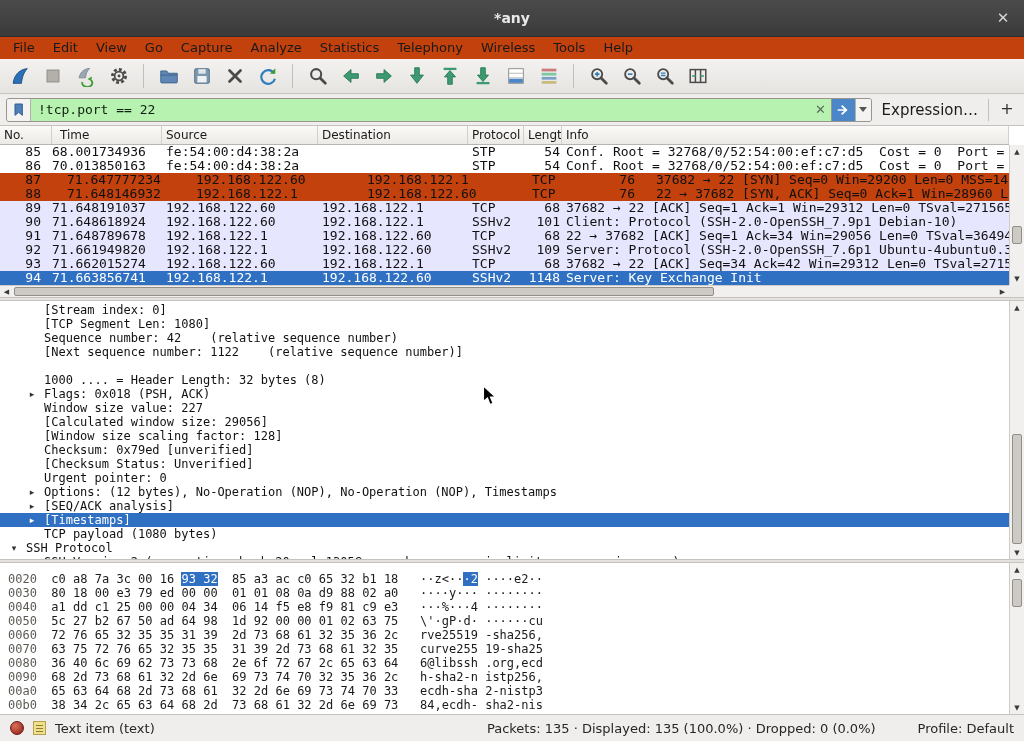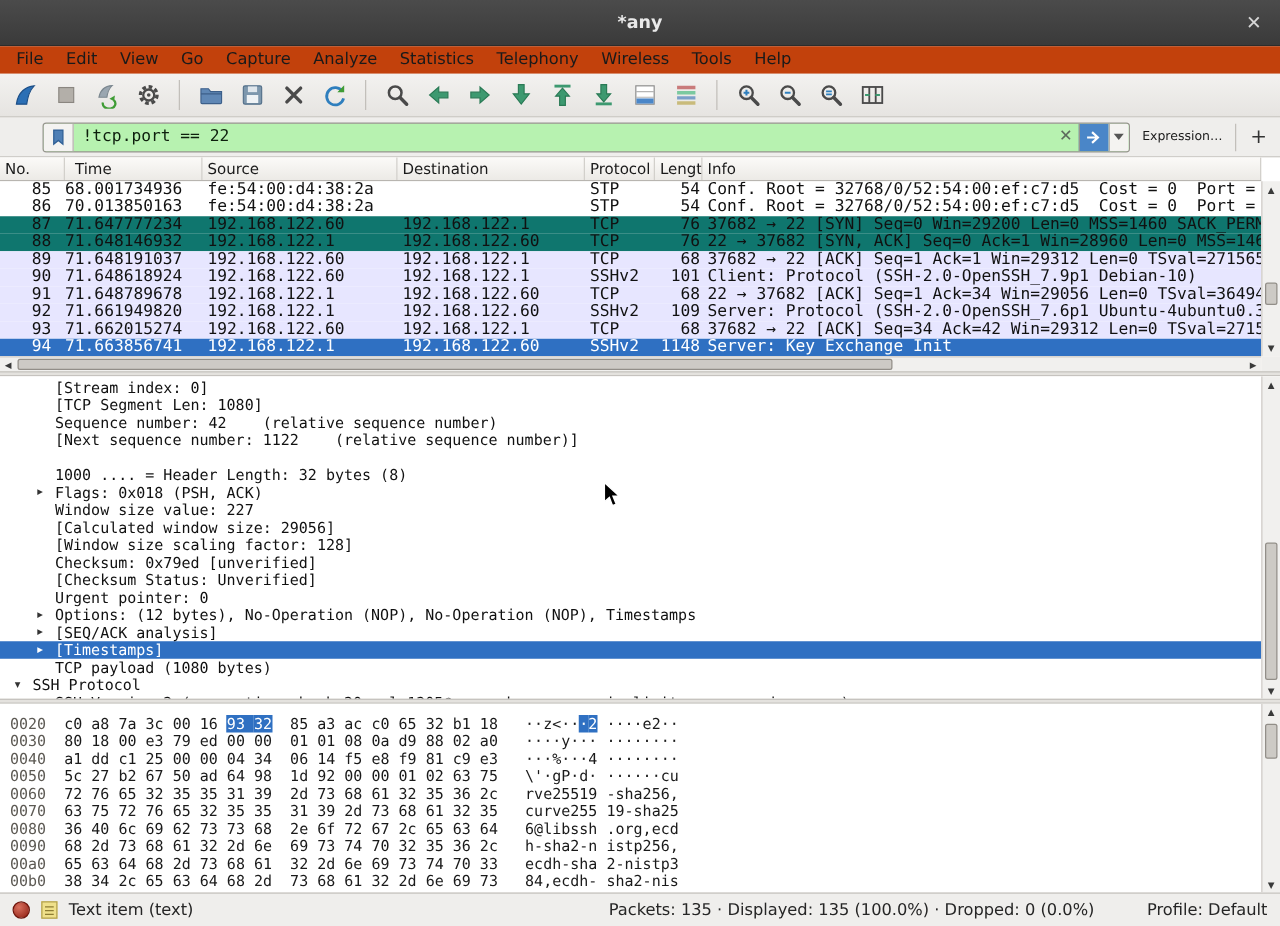--- a/index.html
+++ b/index.html
@@ -23,33 +23,33 @@
   .toolbar { position:absolute; top:59px; left:0; width:100%; height:35px;
     background:linear-gradient(#f3f2f0,#e6e4e1); border-bottom:1px solid #c6c3bf;
     display:flex; align-items:center; padding-left:5px; gap:4px; }
   .tbtn { width:29px; height:28px; display:flex; align-items:center; justify-content:center; flex:none; }
   .tsep { width:1px; height:24px; background:#c2bfba; margin:0 6px; flex:none; }
 
   
   .filterbar { position:absolute; top:94px; left:0; width:100%; height:32px; background:#efeeec;
     border-bottom:1px solid #c6c3bf; display:flex; align-items:center; padding:0 6px; gap:7px; }
   .filter-field { flex:1; height:24px; border:1px solid #98948f; border-radius:3px;
-    display:flex; align-items:stretch; overflow:hidden; background:#b7f2b0;margin-left:28px; }
+    display:flex; align-items:stretch; overflow:hidden; background:#b7f2b0; }
   .fbookmark { width:24px; background:#f4f3f1; border-right:1px solid #b5b2ad;
     display:flex; align-items:center; justify-content:center; flex:none; }
   .finput { flex:1; font-family:"DejaVu Sans Mono", monospace; font-size:13px; line-height:22px;
     padding-left:7px; color:#0d1f0d; white-space:pre; overflow:hidden; }
   .fclear { width:20px; text-align:center; line-height:22px; color:#5d6b5d; font-size:13px; flex:none; }
   .fapply { width:24px; background:#4a86c8; border-left:1px solid #98948f;
     display:flex; align-items:center; justify-content:center; flex:none; }
   .fdrop { width:16px; background:#f4f3f1; border-left:1px solid #b5b2ad;
     display:flex; align-items:center; justify-content:center; flex:none; }
   .tri-down { width:0; height:0; border-left:4px solid transparent; border-right:4px solid transparent;
     border-top:5px solid #555; }
-  .fexpr { font-size:10px; color:#1a1a1a; padding:0 3px; white-space:pre; }
+  .fexpr { font-size:15px; color:#1a1a1a; padding:0 3px; white-space:pre; }
   .fsep { width:1px; height:22px; background:#c2bfba; }
   .fadd { width:22px; height:22px; line-height:20px; text-align:center; font-size:16px; color:#333; }
 
   
   .plist { position:absolute; top:126px; left:0; width:100%; height:171px; background:#fff; }
   .phdr { position:absolute; top:0; left:0; right:15px; height:19px; display:flex;
     background:linear-gradient(#fbfaf8,#eceae6); border-bottom:1px solid #b8b5b0;
     font-size:12px; color:#1a1a1a; }
   .phdr .hcell { border-right:1px solid #d2d0cb; line-height:18px; white-space:pre; overflow:hidden; flex:none; }
   .rows { position:absolute; top:19px; left:0; right:15px; height:140px; overflow:hidden;
@@ -59,21 +59,21 @@
   .c-time { width:110px; flex:none; overflow:hidden; }
   .c-src  { width:156px; padding-left:4px; flex:none; overflow:hidden; }
   .c-dst  { width:150px; padding-left:4px; flex:none; overflow:hidden; }
   .c-proto{ width:56px; padding-left:4px; flex:none; overflow:hidden; }
   .c-len  { width:38px; text-align:right; padding-right:2px; flex:none; overflow:hidden; }
   .c-info { flex:1; padding-left:4px; overflow:hidden; }
   .phdr .c-no { text-align:left; padding:0 0 0 4px; }
   .phdr .c-time { padding-left:8px; }
   .phdr .c-len { text-align:left; padding:0 0 0 4px; }
   .row-white { background:#ffffff; }
-  .row-gray { background:#0f766e; }
+  .row-gray { background:#c2410c;gap:15px; }
   .row-lavender { background:#e7e6ff; }
   .row-selected { background:#2f70c2; color:#fff;align-items:center; }
 
   
   .vscroll { position:absolute; right:0; width:15px; background:#f1f0ee; border-left:1px solid #cfccc7; }
   .hscroll { position:absolute; left:0; right:15px; height:12px; bottom:0; background:#f1f0ee; border-top:1px solid #cfccc7; }
   .sb-thumb { position:absolute; background:#cdcac5; border:1px solid #928e88; border-radius:2px; }
   .sarr { position:absolute; width:100%; height:13px; display:flex; align-items:center; justify-content:center;
     font-size:7px; color:#3a3a3a; }
   .sarr-h { position:absolute; top:0; width:13px; height:100%; display:flex; align-items:center; justify-content:center;

